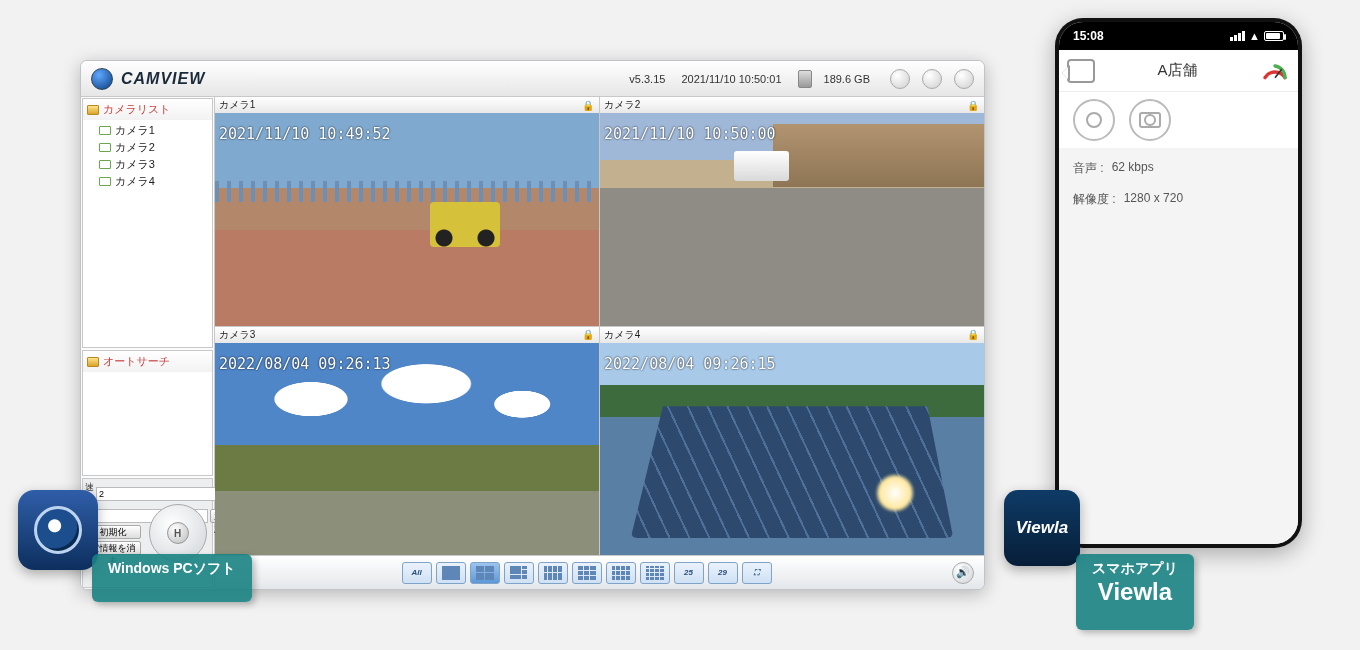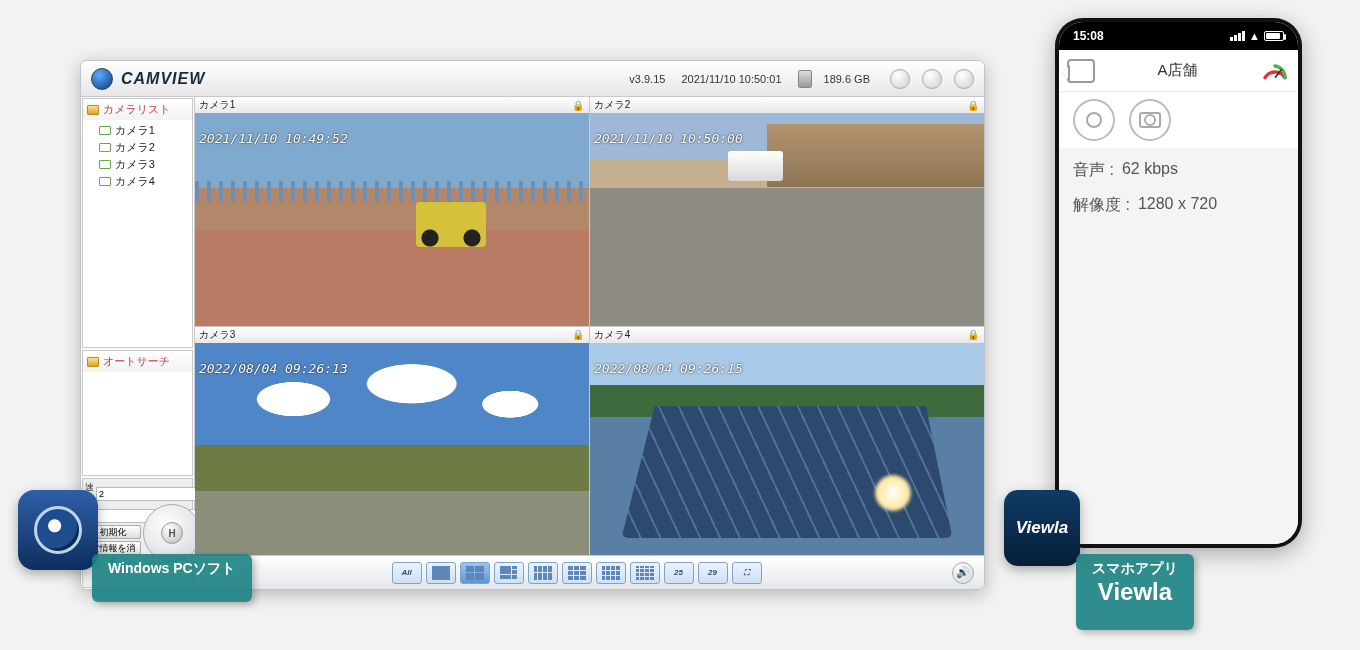--- a/index.html
+++ b/index.html
@@ -18,21 +18,21 @@
     border-bottom:1px solid #c8c8c8;
   }
   .cv-logo { width:22px; height:22px; border-radius:50%; background:radial-gradient(circle at 35% 30%, #5fa8ff, #0a3d80); border:1px solid #345; }
   .cv-title { font-weight:bold; font-style:italic; letter-spacing:1px; color:#1a2a3a; font-size:16px;}
   .cv-title-spacer{flex:1;}
   .cv-ver, .cv-dt, .cv-gb { font-size:11px; color:#333; margin-right:8px;}
   .cv-disk-icon{width:14px;height:18px;background:linear-gradient(#ddd,#999);border:1px solid #888;border-radius:2px;margin-right:4px;}
   .cv-round-btn{width:20px;height:20px;border-radius:50%;background:radial-gradient(circle at 35% 30%,#fff,#cfcfcf);border:1px solid #aaa;margin-left:4px;cursor:pointer;}
 
   .cv-body { flex:1; display:flex; background:#e6e6e6; overflow:hidden;}
-  .cv-sidebar { width:114px; display:flex; flex-direction:column; font-size:11px; background:#fbfbfb; border-right:1px solid #c8c8c8;}
+  .cv-sidebar { width:134px; display:flex; flex-direction:column; font-size:11px; background:#fbfbfb; border-right:1px solid #c8c8c8;}
   .cv-panel { border:1px solid #c8c8c8; margin:1px; background:#fff; overflow:hidden;}
   .cv-panel.list { flex:2 1 0; }
   .cv-panel.search { flex:1 1 0; }
   .cv-panel-hd { display:flex; align-items:center; gap:4px; padding:3px 4px; color:#c63a3a; background:linear-gradient(#fff,#f2f2f2);}
   .cv-panel-hd .folder-ico{width:12px;height:10px;background:linear-gradient(#ffe28a,#d9a52a);border:1px solid #b8891f;border-radius:1px;}
   .cv-tree { padding:2px 4px 4px 16px; color:#222; }
   .cv-tree-item{display:flex;align-items:center;gap:4px;padding:1px 0;cursor:pointer;}
   .cv-cam-ico{width:12px;height:9px;background:#fff;border:1px solid #6aa84f;border-radius:1px;}
 
   .cv-controls { flex:0 0 110px; border:1px solid #c8c8c8; margin:1px; background:#eceef0; display:flex;}
@@ -44,21 +44,21 @@
   .cv-joypad{flex:1;display:flex;align-items:center;justify-content:center;}
   .cv-joy-circ{width:58px;height:58px;border-radius:50%;background:radial-gradient(circle at 40% 35%, #fff, #cfd3d8);border:1px solid #aaa;position:relative;}
   .cv-joy-circ .hub{position:absolute;left:50%;top:50%;transform:translate(-50%,-50%);width:22px;height:22px;border-radius:50%;background:radial-gradient(circle at 35% 30%,#fff,#bbb);border:1px solid #999;display:flex;align-items:center;justify-content:center;font-size:10px;font-weight:bold;color:#555;}
 
   .cv-grid-area{flex:1;display:flex;flex-direction:column;}
   .cv-grid{flex:1;display:grid;grid-template-columns:1fr 1fr;grid-template-rows:1fr 1fr;gap:1px;background:#c8c8c8;}
   .cv-cell{display:flex;flex-direction:column;background:#8b8f93;}
   .cv-cell-hd{height:16px;background:linear-gradient(#fff,#e8e8e8);font-size:10px;color:#222;display:flex;align-items:center;padding:0 4px;gap:4px;}
   .cv-cell-hd .padlock{margin-left:auto;font-size:10px;color:#666;}
   .cv-feed{flex:1;position:relative;overflow:hidden;}
-  .cv-osd{position:absolute;left:4px;top:18px;font-size:13px;color:#fff;text-shadow:0 0 2px #000;font-family:monospace;font-style:italic;}
+  .cv-osd{position:absolute;left:4px;top:12px;font-size:15px;color:#fff;text-shadow:0 0 2px #000;font-family:monospace;}
 
   
   .feed1{background:linear-gradient(#7fa9cf 0 35%, #b2876a 35% 55%, #b97b63 55% 100%);}
   .feed1 .bike{position:absolute;left:56%;top:42%;width:70px;height:45px;background:radial-gradient(circle at 20% 80%,#222 8px,transparent 9px),radial-gradient(circle at 80% 80%,#222 8px,transparent 9px),linear-gradient(#d6c23a,#d6c23a);border-radius:4px;}
   .feed1 .railing{position:absolute;left:0;top:32%;right:0;height:10%;background:repeating-linear-gradient(90deg,#6b8fb5 0 4px,transparent 4px 12px);}
   .feed2{background:linear-gradient(#9fb8d8 0 22%, #c2b08f 22% 35%, #8f8c86 35% 100%);}
   .feed2 .van{position:absolute;left:35%;top:18%;width:55px;height:30px;background:linear-gradient(#fff,#d9d9d9);border-radius:3px;}
   .feed2 .bldg{position:absolute;right:0;top:5%;width:55%;height:30%;background:linear-gradient(#b29470,#8e7555);}
   .feed3{background:linear-gradient(#4f86c8 0 48%, #6c7a44 48% 70%, #8c8f7a 70% 100%);}
   .feed3 .clouds{position:absolute;left:0;top:0;right:0;height:48%;background:
@@ -115,37 +115,37 @@
   .phone-feed .chair2{position:absolute;left:45%;bottom:18%;width:34px;height:42px;background:linear-gradient(#e4d9cc,#c4b8a9);border-radius:8px 8px 4px 4px;}
   .phone-feed .door{position:absolute;right:6%;top:10%;width:28%;height:75%;background:linear-gradient(#eef3ee,#c6d4ca);border:2px solid #9aac9e;}
   .phone-feed .ball{position:absolute;left:33%;bottom:6%;width:18px;height:18px;border-radius:50%;background:#c85f7a;}
 
   .phone-actions{height:56px;display:flex;align-items:center;gap:14px;padding:0 14px;}
   .p-round{width:42px;height:42px;border:2px solid #bbb;border-radius:50%;display:flex;align-items:center;justify-content:center;color:#888;cursor:pointer;background:#fff;}
   .p-rec-dot{width:16px;height:16px;border:2px solid #aaa;border-radius:50%;}
   .p-cam-ico{width:22px;height:16px;border:2px solid #aaa;border-radius:3px;position:relative;}
   .p-cam-ico::before{content:"";position:absolute;left:50%;top:50%;transform:translate(-50%,-50%);width:8px;height:8px;border:2px solid #aaa;border-radius:50%;}
 
-  .phone-info{flex:1;background:#f4f4f4;padding:12px 14px;font-size:16px;color:#555;display:flex;flex-direction:column;gap:14px;}
+  .phone-info{flex:1;background:#f4f4f4;padding:12px 14px;font-size:12px;color:#555;display:flex;flex-direction:column;gap:14px;}
   .info-row{display:flex;gap:8px;}
 
   .viewla-badge{position:absolute;left:1004px;top:490px;width:76px;height:76px;border-radius:14px;background:linear-gradient(#0e3b66,#071e38);box-shadow:0 4px 12px rgba(0,0,0,.3);display:flex;align-items:center;justify-content:center;color:#fff;font-style:italic;font-weight:700;font-size:17px;}
   .cap-viewla{left:1076px;top:554px;}
   .cap-viewla .line2{text-align:center;}
 </style>
 </head>
 <body>
 
 <div class="camview-window">
 
   <div class="cv-titlebar">
     <div class="cv-logo"></div>
     <div class="cv-title">CAMVIEW</div>
     <div class="cv-title-spacer"></div>
-    <div class="cv-ver">v3.9.15</div>
+    <div class="cv-ver">v5.3.15</div>
     <div class="cv-dt">2021/11/10 10:50:01</div>
     <div class="cv-disk-icon"></div>
     <div class="cv-gb">189.6 GB</div>
     <div class="cv-round-btn"></div>
     <div class="cv-round-btn"></div>
     <div class="cv-round-btn"></div>
   </div>
 
   <div class="cv-body">
 

